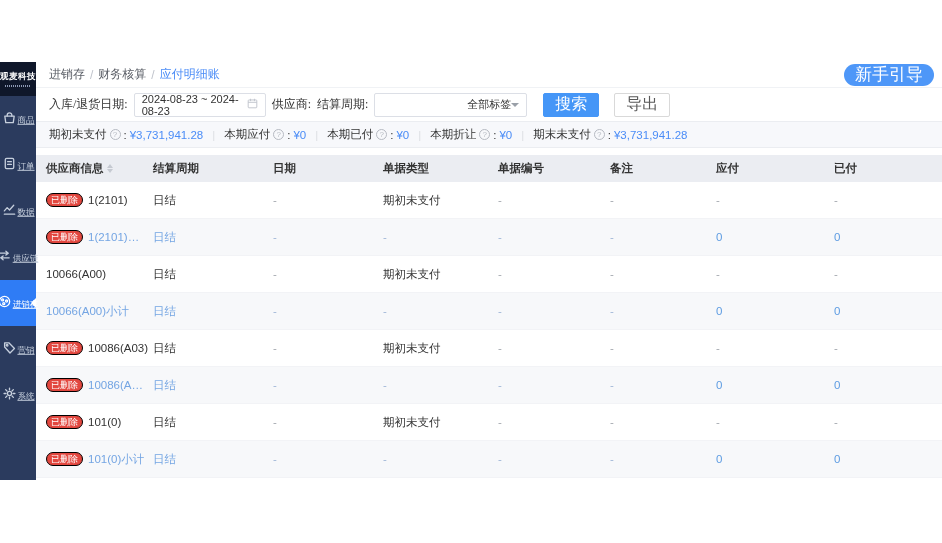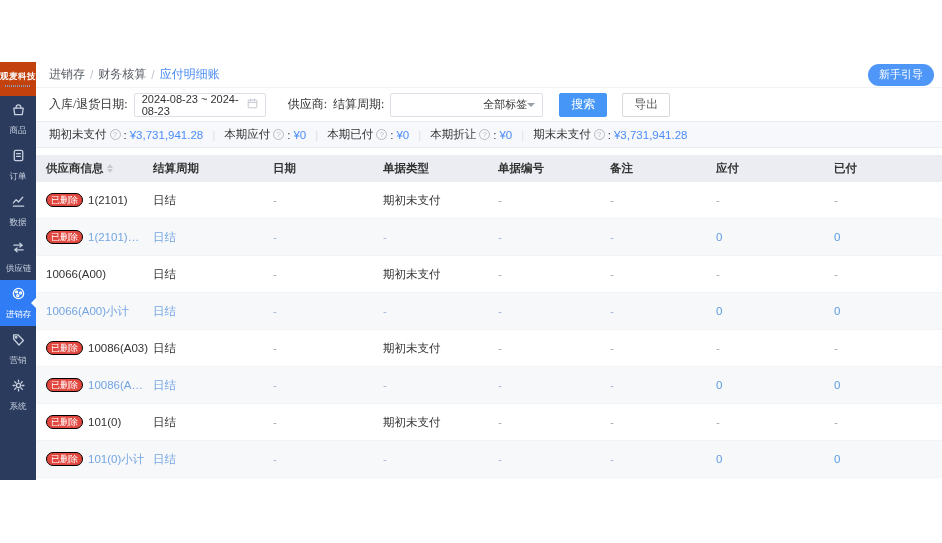--- a/index.html
+++ b/index.html
@@ -2,57 +2,57 @@
 <html><head>
 <meta charset="utf-8">
 <style>
   html,body{margin:0;padding:0;width:942px;height:543px;background:#ffffff;overflow:hidden;
     font-family:"Liberation Sans","DejaVu Sans",sans-serif;-webkit-font-smoothing:antialiased;}
   *{box-sizing:border-box;}
   .app{position:absolute;top:62px;left:0;width:942px;height:418px;display:flex;background:#fff;}
 
   
   .sidebar{width:36px;background:#2b3b5e;color:#c6cfdd;flex-shrink:0;display:flex;flex-direction:column;}
-  .logo{height:34px;background:#c2410c;display:flex;flex-direction:column;align-items:center;justify-content:center;}
+  .logo{height:34px;background:#0f172a;display:flex;flex-direction:column;align-items:center;justify-content:center;}
   .logo-text{color:#fff;font-size:8.5px;font-weight:bold;letter-spacing:.5px;white-space:nowrap;}
   .logo-sub{margin-top:2px;width:26px;height:2px;background:repeating-linear-gradient(90deg,#8d99b4 0 1px,transparent 1px 2px);}
-  .nav-item{height:46px;display:flex;flex-direction:column;align-items:center;justify-content:center;cursor:pointer;position:relative;}
+  .nav-item{height:46px;display:flex;flex-direction:row;align-items:center;justify-content:center;cursor:pointer;position:relative;text-decoration:underline;}
   .nav-item .lbl{font-size:9px;margin-top:3px;transform:scale(.95);white-space:nowrap;}
   .nav-item svg{width:15px;height:15px;stroke:#c6cfdd;fill:none;stroke-width:1.4;stroke-linecap:round;stroke-linejoin:round;}
   .nav-item.active{background:#2f7cf5;color:#fff;}
   .nav-item.active svg{stroke:#fff;}
   .nav-item.active::after{content:"";position:absolute;right:0;top:50%;margin-top:-5px;
     border-top:5px solid transparent;border-bottom:5px solid transparent;border-right:5px solid #ffffff;}
 
   
   .main{flex:1;display:flex;flex-direction:column;min-width:0;}
 
   .crumb-bar{height:26px;display:flex;align-items:center;padding:0 8px 0 13px;border-bottom:1px solid #f0f2f5;}
   .crumb{font-size:12px;color:#5a5e66;display:flex;align-items:center;gap:5px;}
   .crumb .sep{color:#c0c4cc;}
   .crumb .link{cursor:pointer;}
   .crumb .cur{color:#4a8cf7;}
   .crumb-right{margin-left:auto;display:flex;align-items:center;gap:8px;}
   .top-search{width:152px;height:22px;border:1px solid #dcdfe6;border-radius:2px;display:flex;align-items:center;padding:0 6px;}
   .top-search input{border:none;outline:none;flex:1;font-size:10.5px;color:#333;min-width:0;background:transparent;}
   .top-search input::placeholder{color:#bfc3cc;}
   .top-search svg{width:12px;height:12px;stroke:#b9bdc6;fill:none;stroke-width:1.4;}
-  .guide-btn{height:22px;padding:0 11px;border-radius:11px;background:#4e97f8;color:#fff;font-size:11px;
+  .guide-btn{height:22px;padding:0 11px;border-radius:11px;background:#4e97f8;color:#fff;font-size:17px;
     display:flex;align-items:center;border:none;cursor:pointer;white-space:nowrap;}
 
   .filter-bar{height:33px;display:flex;align-items:center;padding:0 13px;gap:6px;font-size:12px;color:#333;}
   .f-label{white-space:nowrap;font-family:Liberation Serif, serif;}
   .inp{height:24px;border:1px solid #dcdfe6;border-radius:2px;background:#fff;display:flex;align-items:center;
     padding:0 7px;font-size:11px;color:#333;cursor:pointer;}
-  .date-inp{width:132px;justify-content:center;margin-right:16px;}
+  .date-inp{width:132px;justify-content:center;margin-right:0;}
   .sup-inp{width:178px;margin-right:16px;}
   .per-sel{width:153px;justify-content:flex-end;margin-right:10px;}
   .cal-ico svg{width:11px;height:11px;stroke:#c0c4cc;fill:none;stroke-width:1.2;}
   .chev{width:0;height:0;border-left:4px solid transparent;border-right:4px solid transparent;border-top:4px solid #9aa0a8;}
-  .btn{height:24px;padding:0 11px;font-size:12px;border-radius:2px;cursor:pointer;display:flex;align-items:center;}
+  .btn{height:24px;padding:0 11px;font-size:16px;border-radius:2px;cursor:pointer;display:flex;align-items:center;}
   .btn-primary{background:#4596f7;border:1px solid #4596f7;color:#fff;margin-right:9px;}
   .btn-plain{background:#fff;border:1px solid #d9d9d9;color:#595959;}
 
   .summary-bar{height:27px;background:#f7f8fb;border-top:1px solid #ebedf1;border-bottom:1px solid #ebedf1;
     display:flex;align-items:center;padding:0 13px;font-size:11.5px;color:#333;}
   .sum-item{display:flex;align-items:center;gap:3px;white-space:nowrap;}
   .q-ico{width:11px;height:11px;border:1px solid #b6bac2;border-radius:50%;color:#b6bac2;font-size:8px;
     display:inline-flex;align-items:center;justify-content:center;line-height:1;cursor:pointer;}
   .sum-val{color:#4a8cf7;}
   .sum-sep{color:#dcdfe3;margin:0 9px;}

